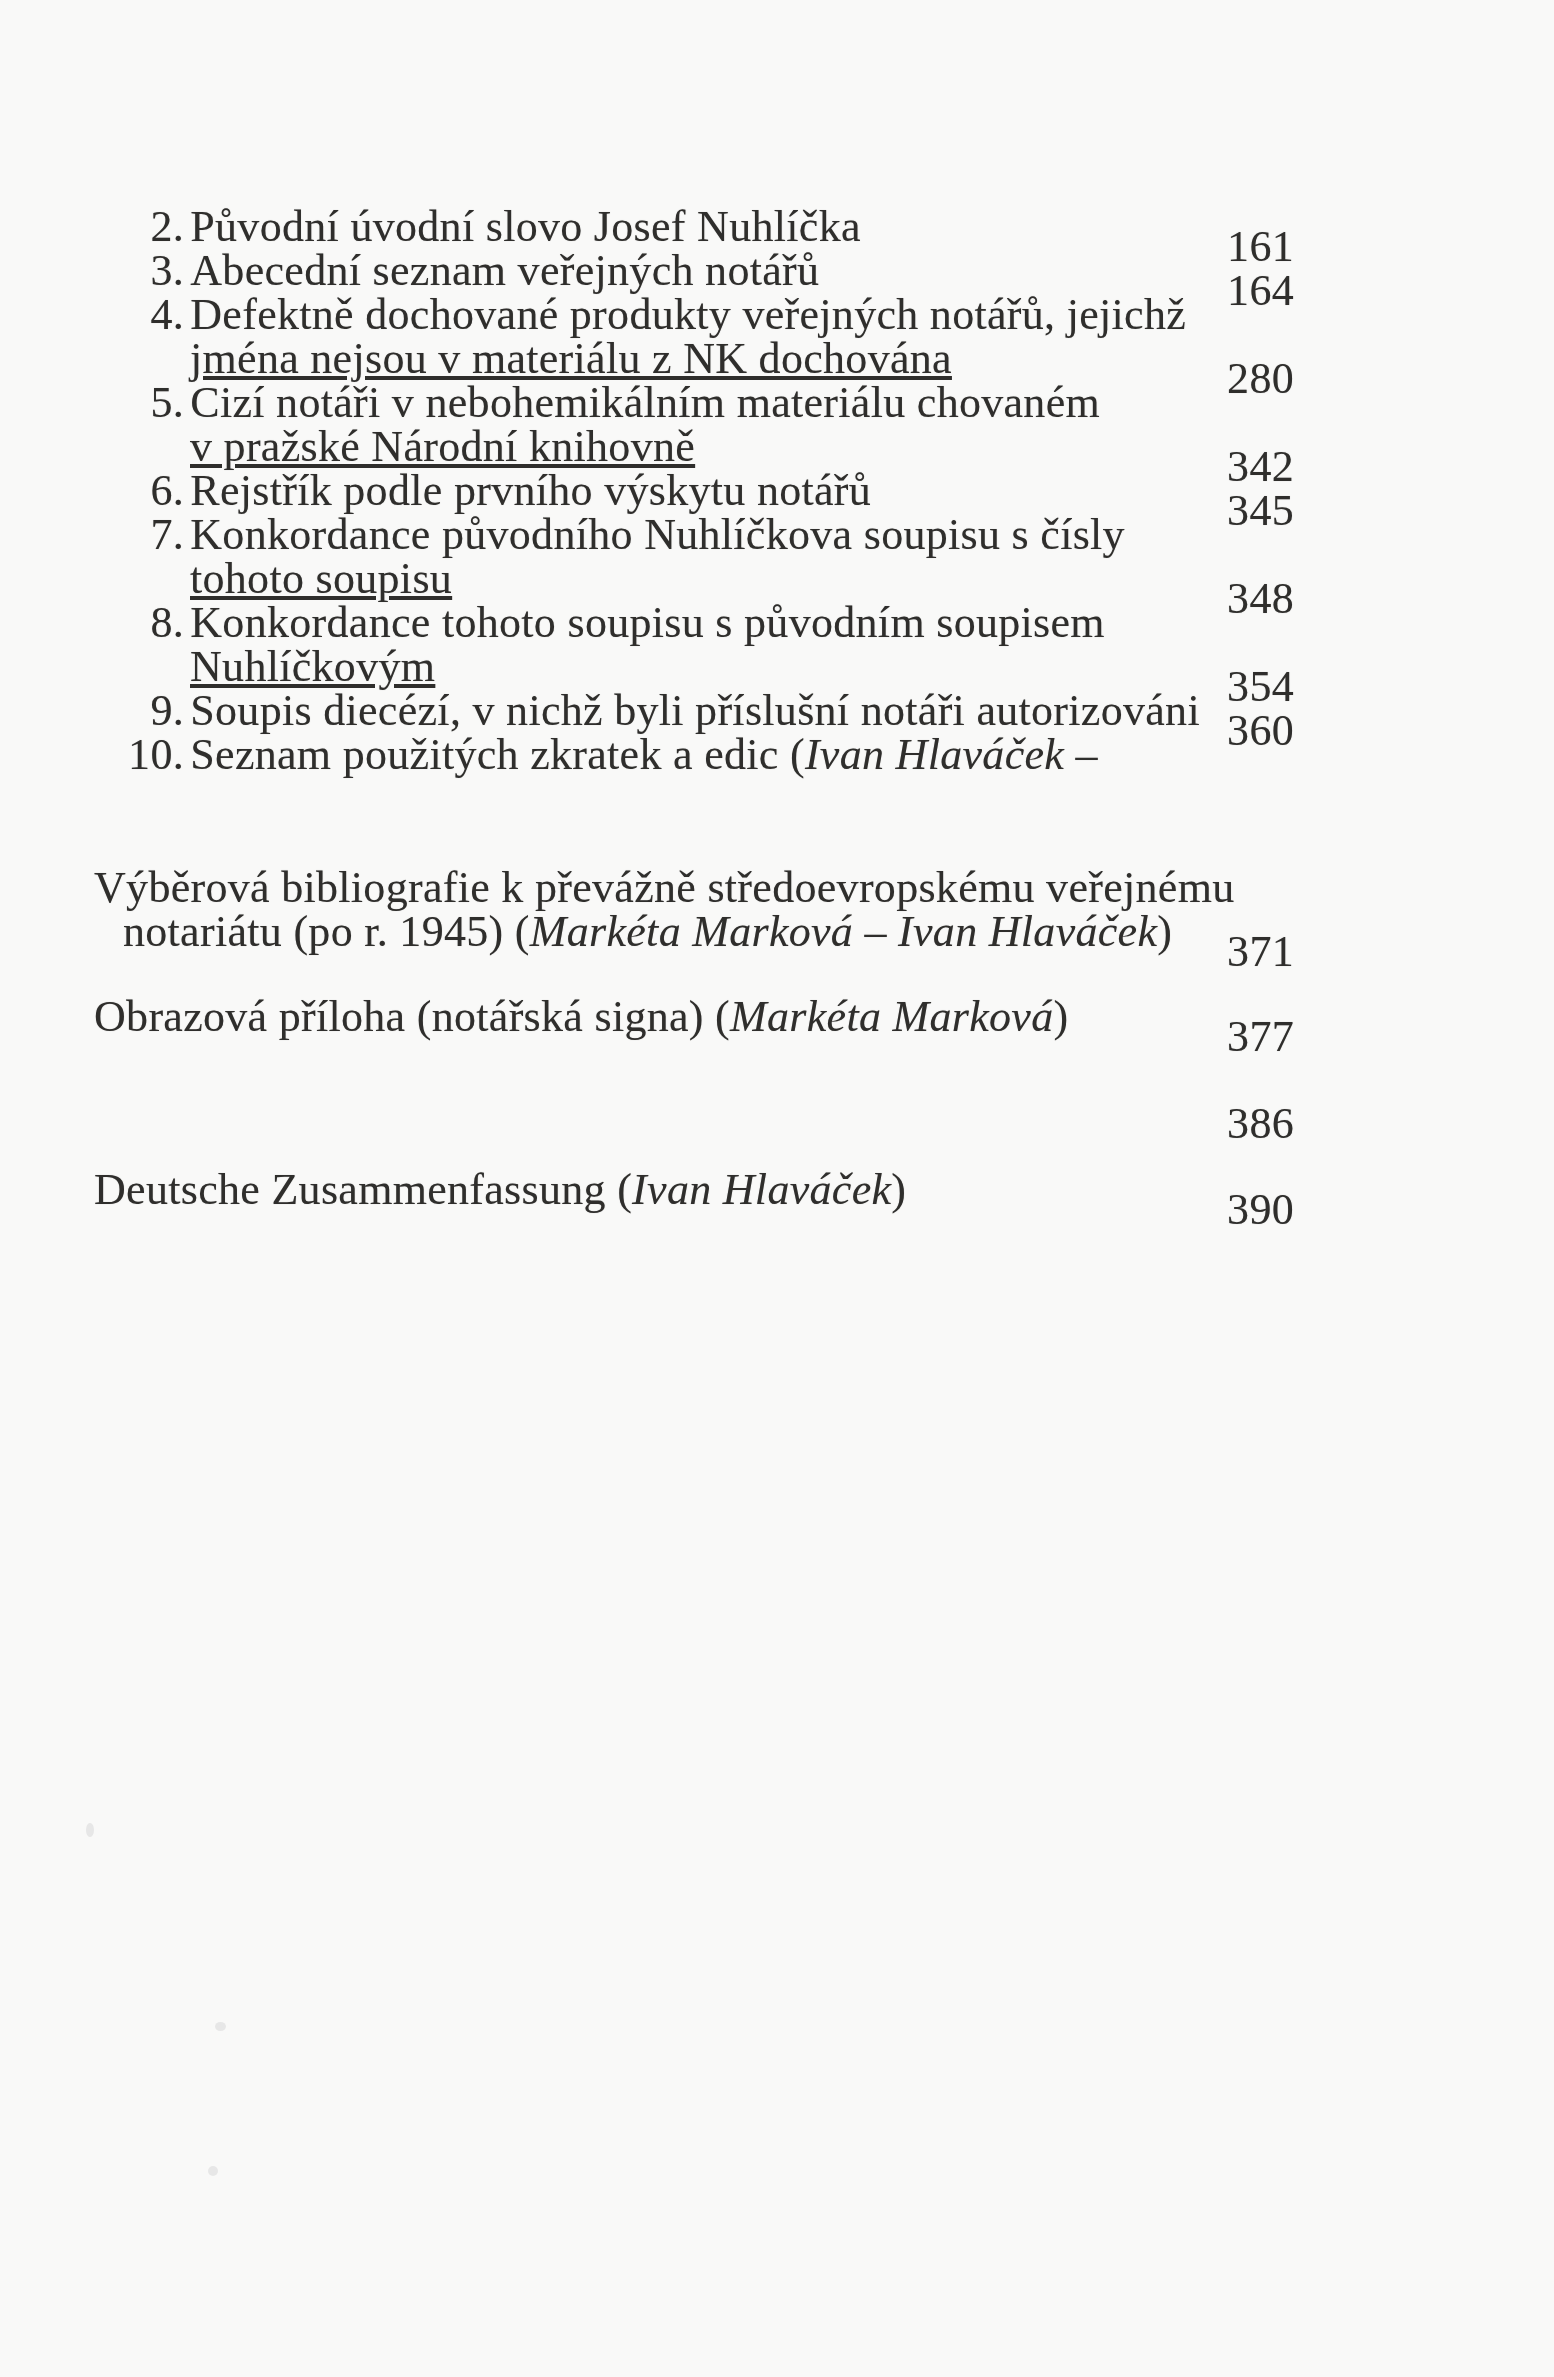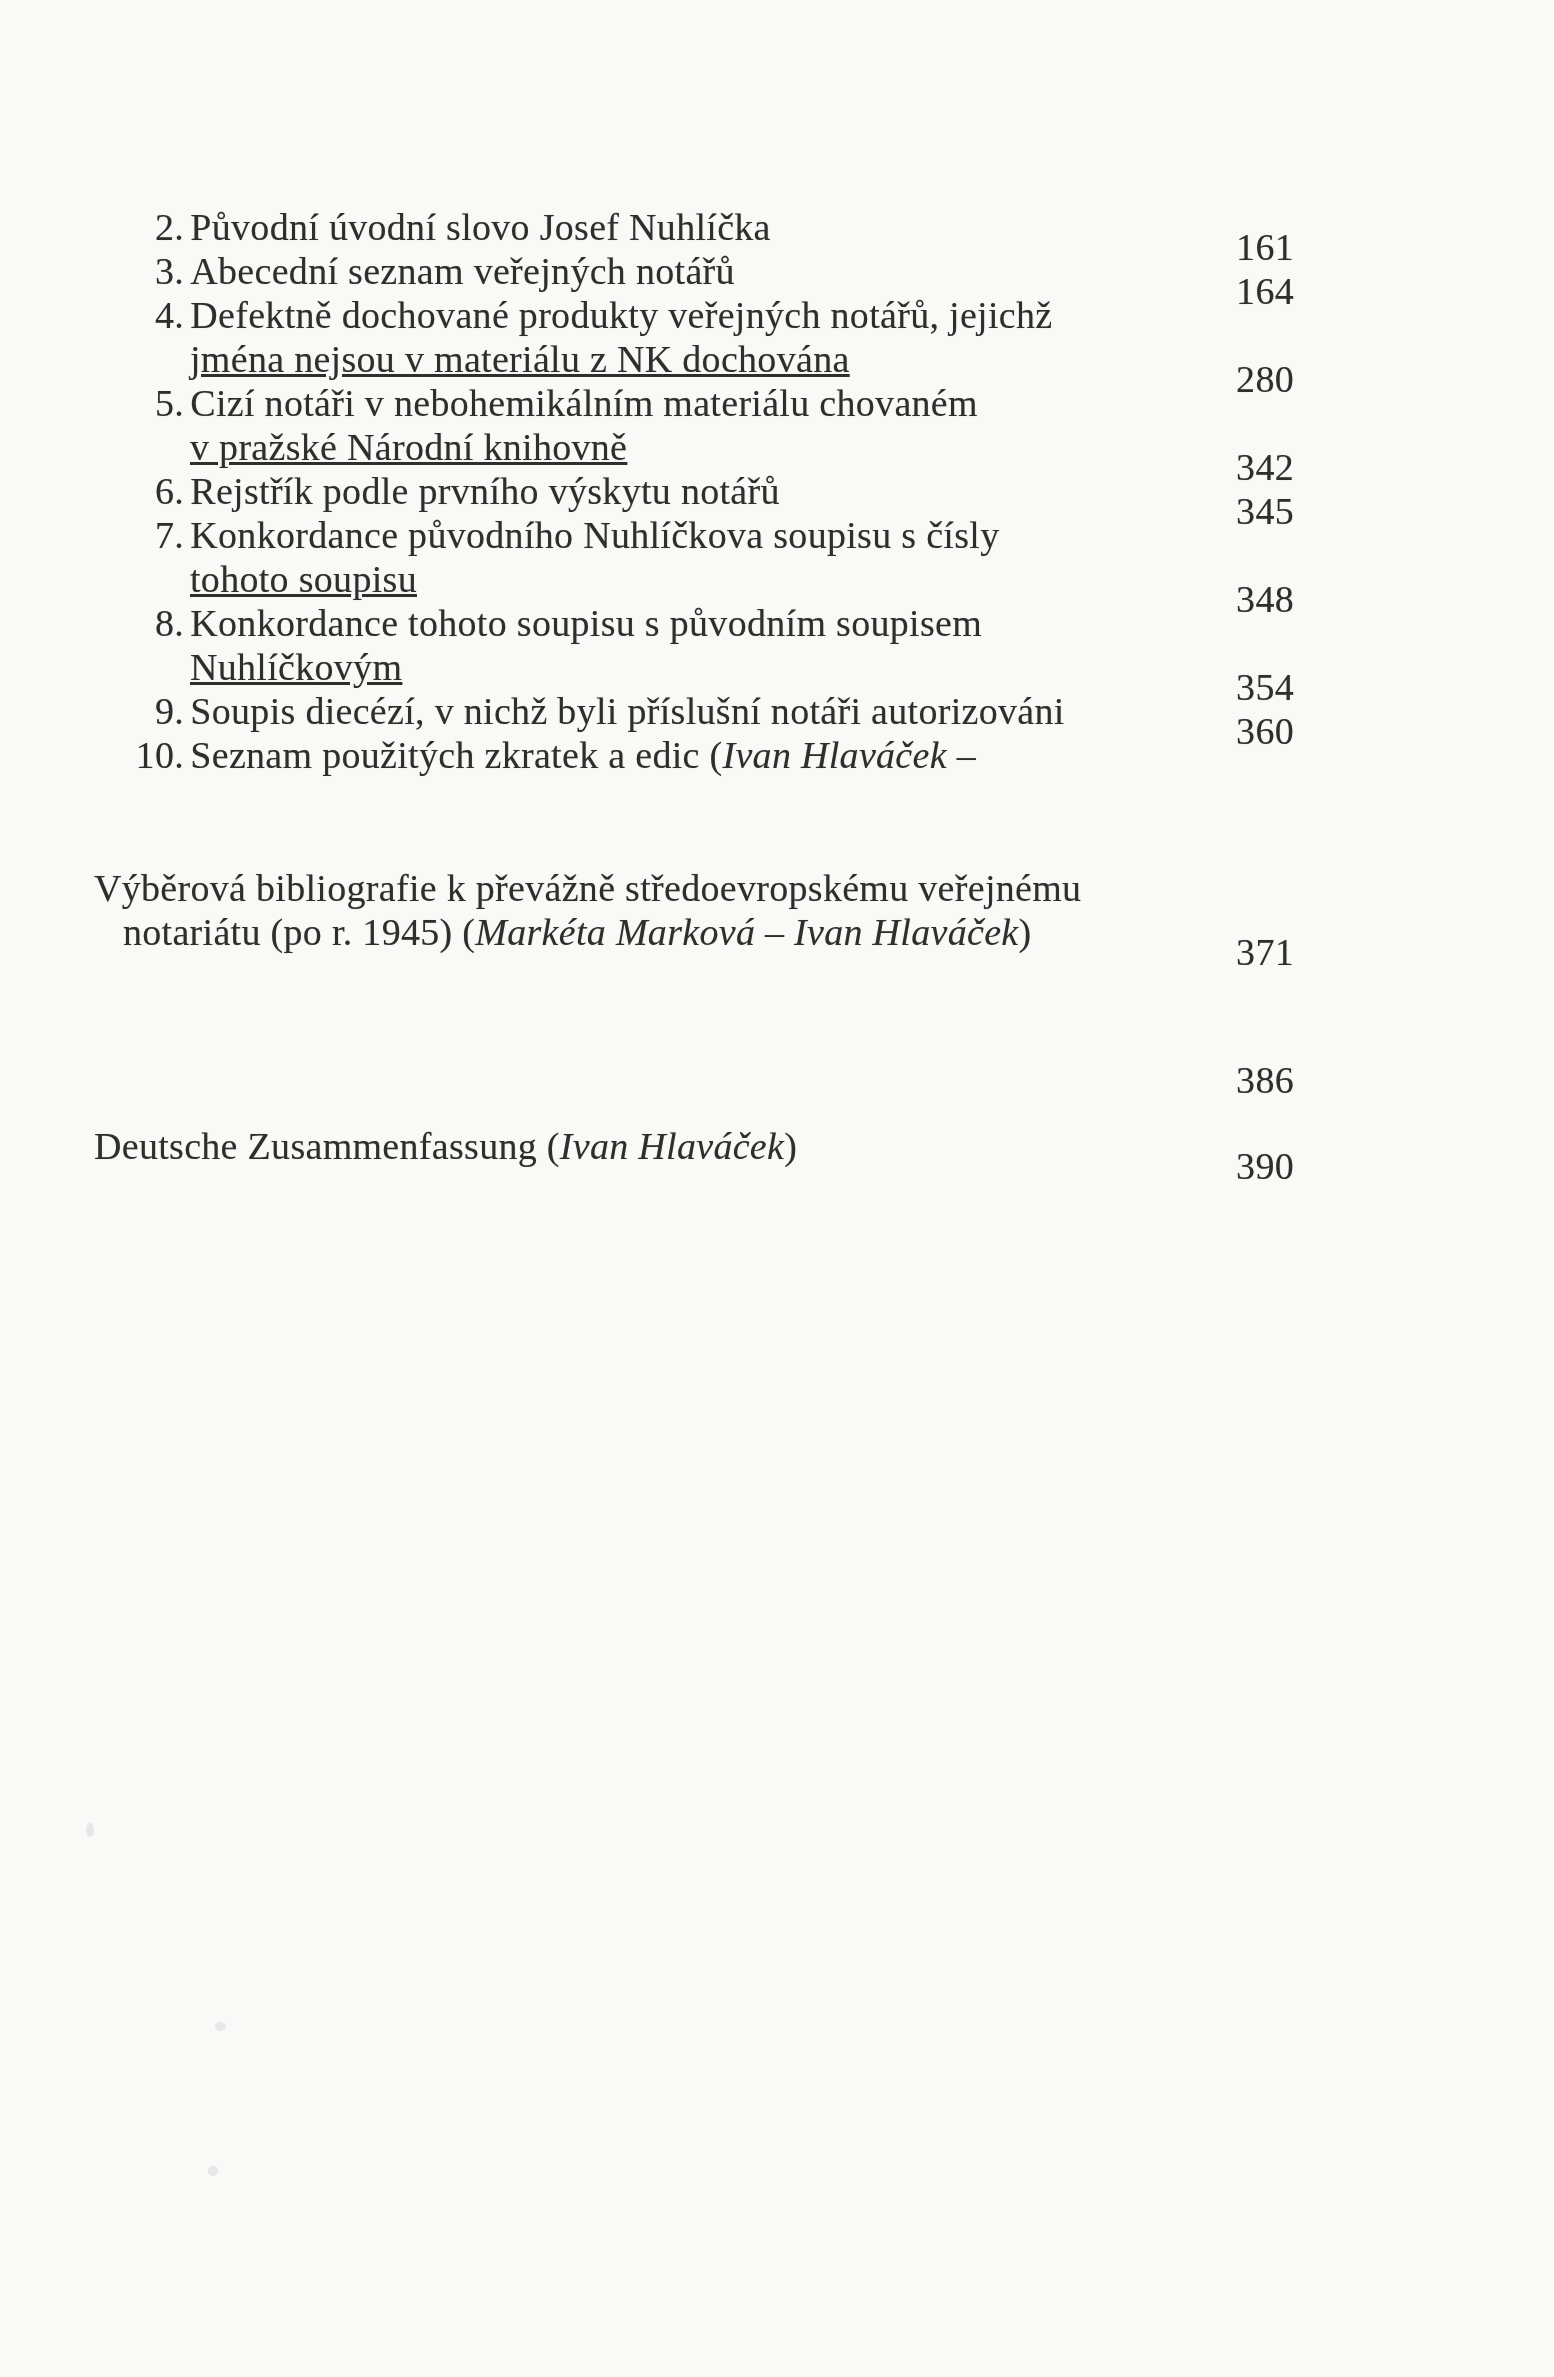--- a/index.html
+++ b/index.html
@@ -18,21 +18,21 @@
   .page {
     position: absolute;
     inset: 0;
     background: #f9f9f8;
   }
   .toc {
     position: absolute;
     left: 94px;
     top: 205px;
     width: 1200px;
-    font-size: 38px;
+    font-size: 44px;
     letter-spacing: 0.3px;
     text-shadow: 0 0 0.9px rgba(46,45,43,0.35);
   }
   .row {
     position: relative;
     height: 44px;
     line-height: 44px;
     white-space: nowrap;
   }
   .num {
@@ -138,20 +138,24 @@
     <div class="row">
       <span class="txt">Výběrová bibliografie k převážně středoevropskému veřejnému</span>
     </div>
     <div class="row cont2">
       <span class="txt"><span>notariátu (po r. 1945) (</span><span class="it">Markéta Marková – Ivan Hlaváček</span><span>)</span></span>
       <span class="pg">371</span>
     </div>
 
     <div class="spacer-a"></div>
 
+    <div class="row">
+      <span class="txt"><span>Obrazová příloha (notářská signa) (</span><span class="it">Markéta Marková</span><span>)</span></span>
+      <span class="pg">377</span>
+    </div>
 
     <div class="spacer-b"></div>
 
     <div class="row">
       <span class="pg">386</span>
     </div>
 
     <div class="spacer-c"></div>
 
     <div class="row">

